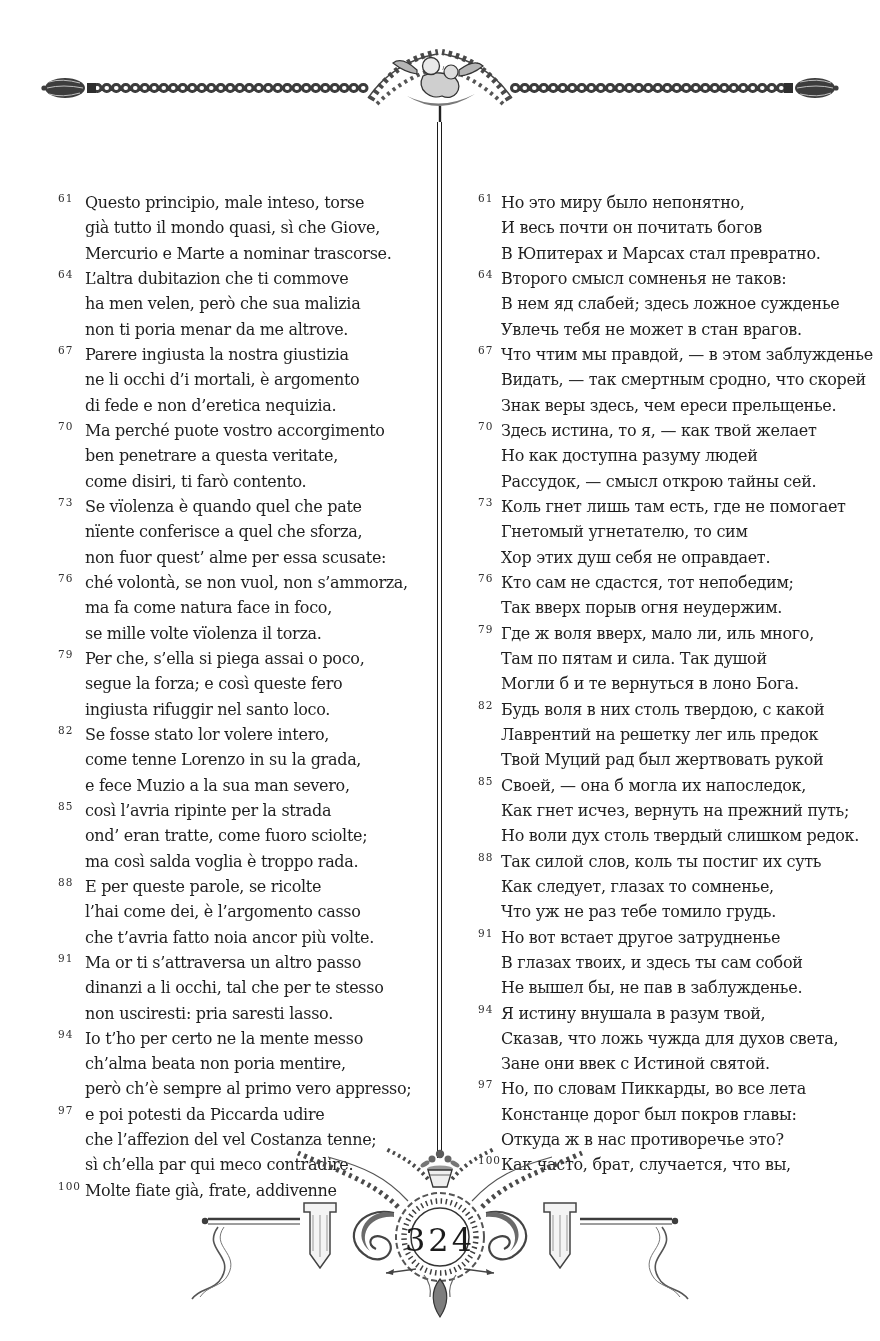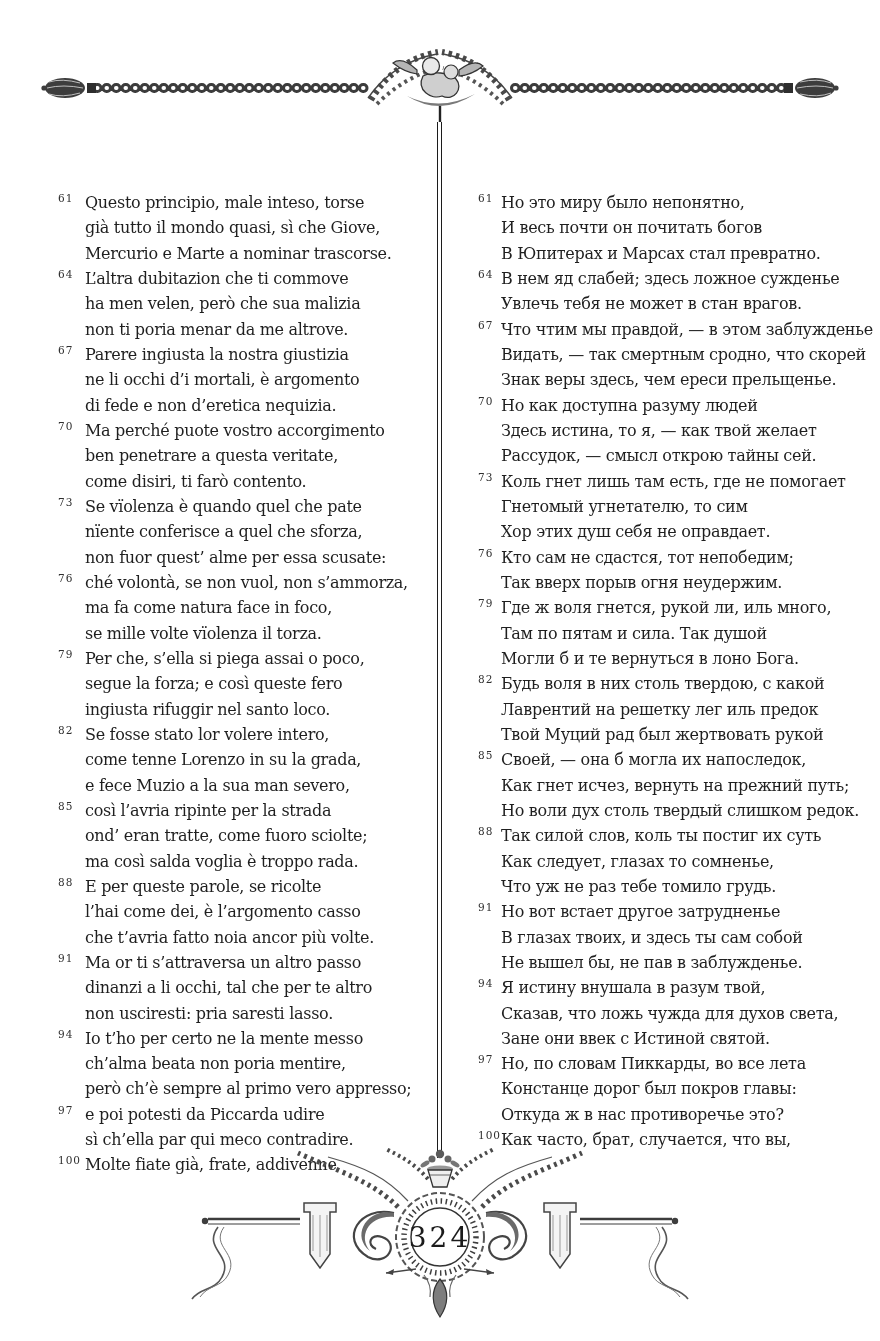--- a/index.html
+++ b/index.html
@@ -20,21 +20,21 @@
   .col-left .tercet{padding-left:27px;}
   .col-right .tercet{padding-left:23px;}
   .tercet-num{
     position:absolute;left:0;top:3px;font-size:10.5px;letter-spacing:1px;color:#2e2e2e;
     line-height:1;
   }
   .verse-line{white-space:nowrap;}
   .footer-ornament{position:absolute;left:180px;top:1145px;width:520px;height:185px;}
   .page-number{
     position:absolute;left:390px;top:1221px;width:100px;text-align:center;
-    font-size:28px;letter-spacing:3px;color:#1b1b1b;
+    font-size:32px;letter-spacing:3px;color:#1b1b1b;
   }
 </style>
 </head>
 <body>
 
 <svg class="header-ornament" viewBox="0 0 810 100" xmlns="http://www.w3.org/2000/svg">
 
   <g>
     <line x1="60" y1="50" x2="332" y2="50" stroke="#555" stroke-width="1"></line>
     <line x1="62" y1="50" x2="332" y2="50" stroke="#3c3c3c" stroke-width="10" stroke-dasharray="0.5 9" stroke-linecap="round"></line>
@@ -137,77 +137,79 @@
     </div>
     <div class="tercet">
       <span class="tercet-num">88</span>
       <div class="verse-line">E per queste parole, se ricolte</div>
       <div class="verse-line">l’hai come dei, è l’argomento casso</div>
       <div class="verse-line">che t’avria fatto noia ancor più volte.</div>
     </div>
     <div class="tercet">
       <span class="tercet-num">91</span>
       <div class="verse-line">Ma or ti s’attraversa un altro passo</div>
-      <div class="verse-line">dinanzi a li occhi, tal che per te altro</div>
+      <div class="verse-line">dinanzi a li occhi, tal che per te stesso</div>
       <div class="verse-line">non usciresti: pria saresti lasso.</div>
     </div>
     <div class="tercet">
       <span class="tercet-num">94</span>
       <div class="verse-line">Io t’ho per certo ne la mente messo</div>
       <div class="verse-line">ch’alma beata non poria mentire,</div>
       <div class="verse-line">però ch’è sempre al primo vero appresso;</div>
     </div>
     <div class="tercet">
       <span class="tercet-num">97</span>
       <div class="verse-line">e poi potesti da Piccarda udire</div>
+      <div class="verse-line">che l’affezion del vel Costanza tenne;</div>
       <div class="verse-line">sì ch’ella par qui meco contradire.</div>
     </div>
     <div class="tercet">
       <span class="tercet-num">100</span>
       <div class="verse-line">Molte fiate già, frate, addivenne</div>
     </div>
   </div>
 <div id="col-right" class="verse-col col-right">
     <div class="tercet">
       <span class="tercet-num">61</span>
       <div class="verse-line">Но это миру было непонятно,</div>
       <div class="verse-line">И весь почти он почитать богов</div>
       <div class="verse-line">В Юпитерах и Марсах стал превратно.</div>
     </div>
     <div class="tercet">
       <span class="tercet-num">64</span>
+      <div class="verse-line">Второго смысл сомненья не таков:</div>
       <div class="verse-line">В нем яд слабей; здесь ложное сужденье</div>
       <div class="verse-line">Увлечь тебя не может в стан врагов.</div>
     </div>
     <div class="tercet">
       <span class="tercet-num">67</span>
       <div class="verse-line">Что чтим мы правдой, — в этом заблужденье</div>
       <div class="verse-line">Видать, — так смертным сродно, что скорей</div>
       <div class="verse-line">Знак веры здесь, чем ереси прельщенье.</div>
     </div>
     <div class="tercet">
       <span class="tercet-num">70</span>
+      <div class="verse-line">Здесь истина, то я, — как твой желает</div>
       <div class="verse-line">Но как доступна разуму людей</div>
-      <div class="verse-line">Здесь истина, то я, — как твой желает</div>
       <div class="verse-line">Рассудок, — смысл открою тайны сей.</div>
     </div>
     <div class="tercet">
       <span class="tercet-num">73</span>
       <div class="verse-line">Коль гнет лишь там есть, где не помогает</div>
       <div class="verse-line">Гнетомый угнетателю, то сим</div>
       <div class="verse-line">Хор этих душ себя не оправдает.</div>
     </div>
     <div class="tercet">
       <span class="tercet-num">76</span>
       <div class="verse-line">Кто сам не сдастся, тот непобедим;</div>
       <div class="verse-line">Так вверх порыв огня неудержим.</div>
     </div>
     <div class="tercet">
       <span class="tercet-num">79</span>
-      <div class="verse-line">Где ж воля гнется, рукой ли, иль много,</div>
+      <div class="verse-line">Где ж воля вверх, мало ли, иль много,</div>
       <div class="verse-line">Там по пятам и сила. Так душой</div>
       <div class="verse-line">Могли б и те вернуться в лоно Бога.</div>
     </div>
     <div class="tercet">
       <span class="tercet-num">82</span>
       <div class="verse-line">Будь воля в них столь твердою, с какой</div>
       <div class="verse-line">Лаврентий на решетку лег иль предок</div>
       <div class="verse-line">Твой Муций рад был жертвовать рукой</div>
     </div>
     <div class="tercet">

